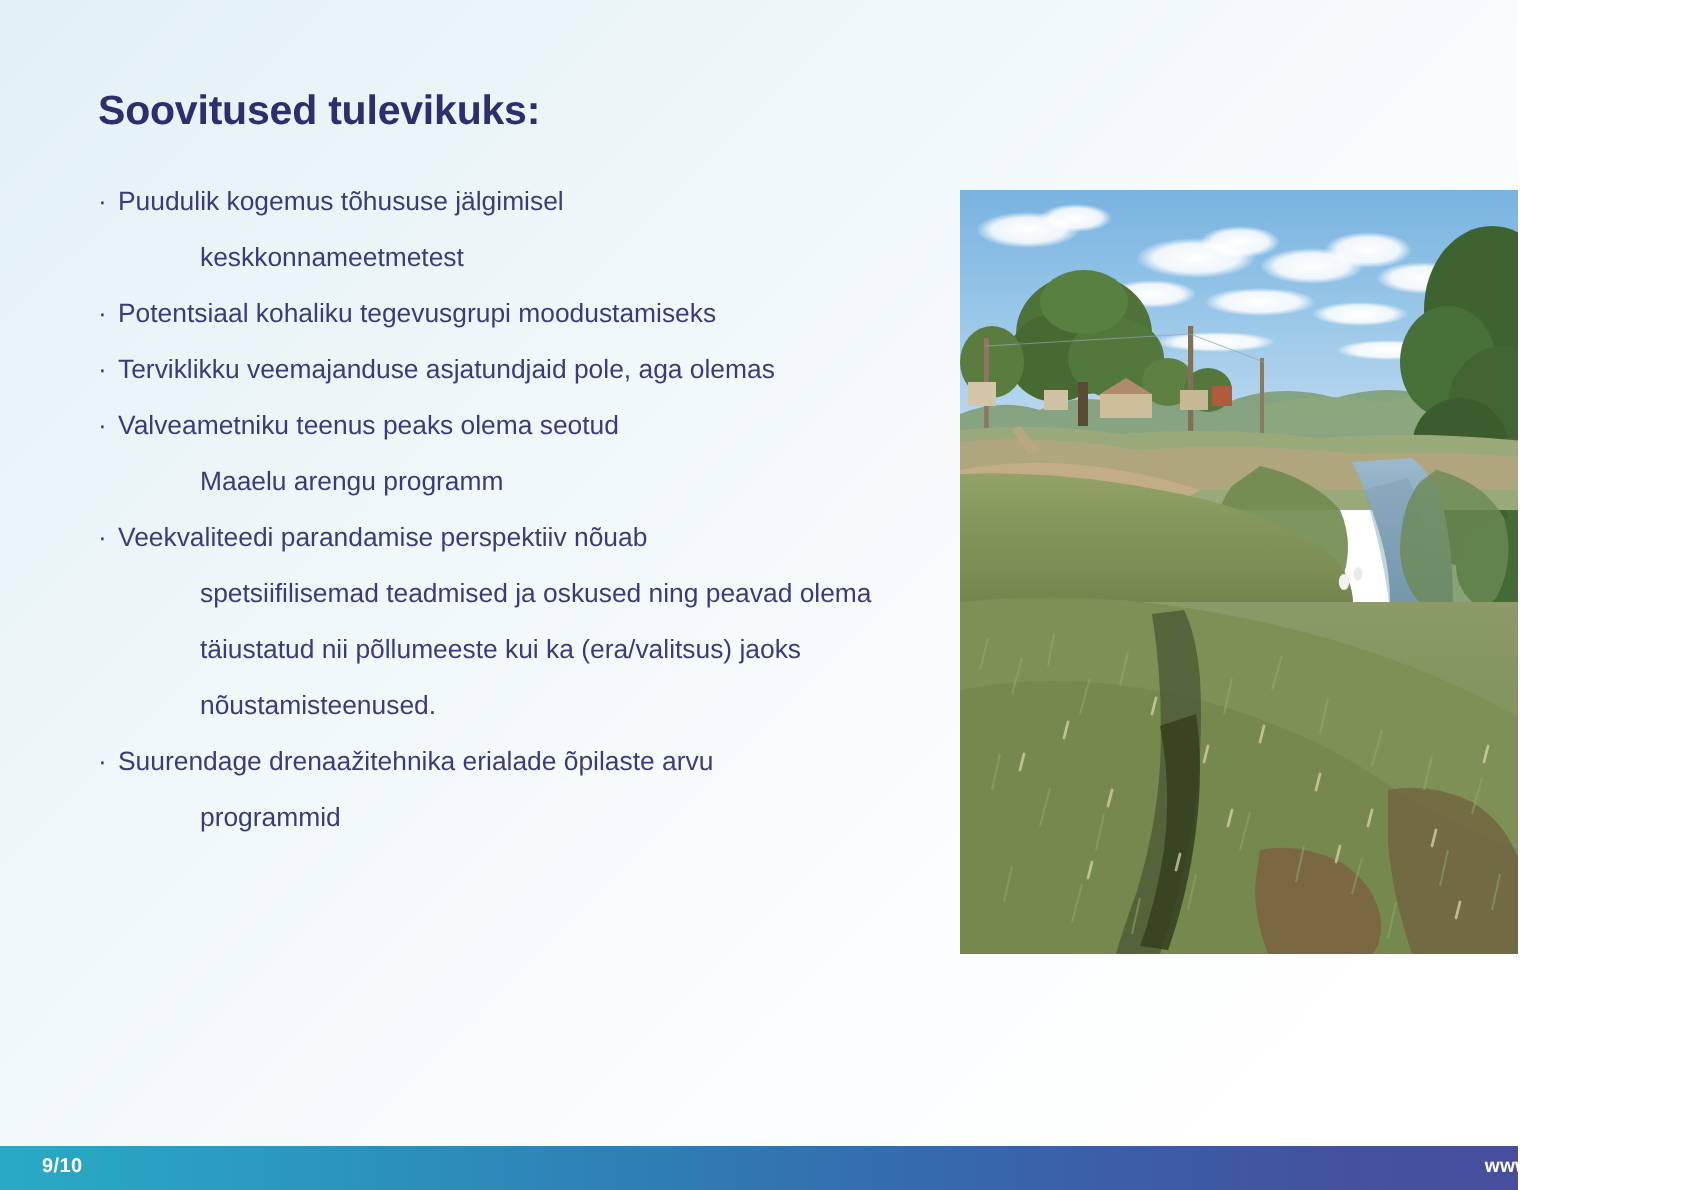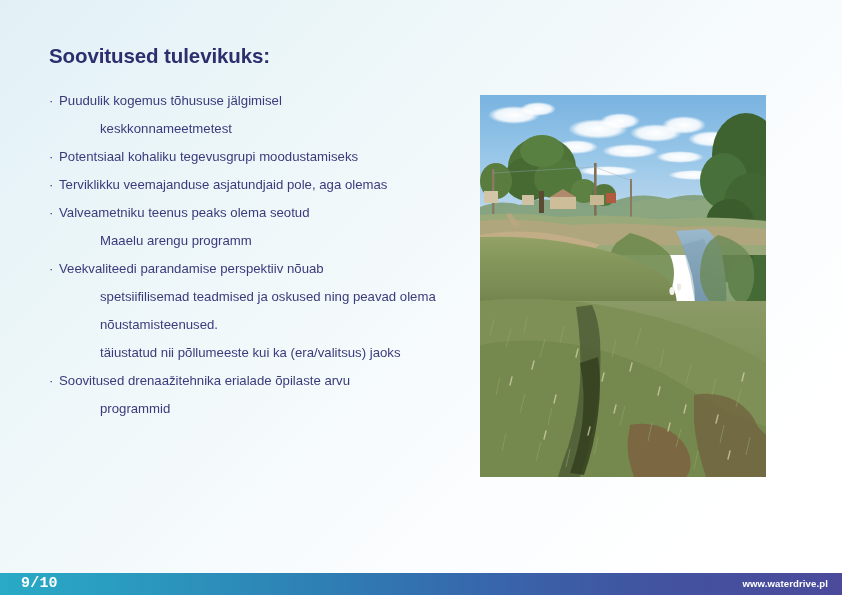--- a/index.html
+++ b/index.html
@@ -7,21 +7,21 @@
     padding: 0;
   }
   body {
     width: 842px;
     height: 595px;
     overflow: hidden;
     font-family: "Liberation Sans", sans-serif;
   }
   .slide {
     position: relative;
-    width: 842px;
+    width: 759px;
     height: 595px;
     background: linear-gradient(135deg, #e2f0f6 0%, #eaf5f8 22%, #f3f9fb 45%, #fbfdfe 68%, #ffffff 88%);
     overflow: hidden;
   }
 
   
   .slide-title {
     position: absolute;
     left: 49px;
     top: 44px;
@@ -95,25 +95,24 @@
     width: 842px;
     height: 22px;
     background: linear-gradient(90deg, #29aac6 0%, #2a9cc0 14%, #2e7fb4 38%, #3766ac 58%, #42539f 78%, #4b4a9b 100%);
   }
   .footer-page {
     position: absolute;
     left: 21px;
     top: 0;
     height: 22px;
     line-height: 22px;
-    font-size: 15px;
+    font-size: 10px;
     font-weight: bold;
     color: #ffffff;
     letter-spacing: 0.2px;
-    font-family: Liberation Mono, monospace;
   }
   .footer-url {
     position: absolute;
     right: 14px;
     top: 0;
     height: 22px;
     line-height: 22px;
     font-size: 9.6px;
     font-weight: bold;
     color: #ffffff;
@@ -166,31 +165,31 @@
       <span class="bullet-text">Veekvaliteedi parandamise perspektiiv nõuab</span>
     </div>
 
     <div class="bullet-row cont">
       <span class="bullet-mark blank"></span>
       <span class="bullet-text">spetsiifilisemad teadmised ja oskused ning peavad olema</span>
     </div>
 
     <div class="bullet-row cont">
       <span class="bullet-mark blank"></span>
+      <span class="bullet-text">täiustatud nii põllumeeste kui ka (era/valitsus) jaoks</span>
+    </div>
+
+    <div class="bullet-row cont">
+      <span class="bullet-mark blank"></span>
       <span class="bullet-text">nõustamisteenused.</span>
     </div>
 
-    <div class="bullet-row cont">
-      <span class="bullet-mark blank"></span>
-      <span class="bullet-text">täiustatud nii põllumeeste kui ka (era/valitsus) jaoks</span>
-    </div>
-
-    <div class="bullet-row">
-      <span class="bullet-mark">·</span>
-      <span class="bullet-text">Soovitused drenaažitehnika erialade õpilaste arvu</span>
+    <div class="bullet-row">
+      <span class="bullet-mark">·</span>
+      <span class="bullet-text">Suurendage drenaažitehnika erialade õpilaste arvu</span>
     </div>
 
     <div class="bullet-row cont">
       <span class="bullet-mark blank"></span>
       <span class="bullet-text">programmid</span>
     </div>
 
   </div>
 
   <div class="photo-frame">

